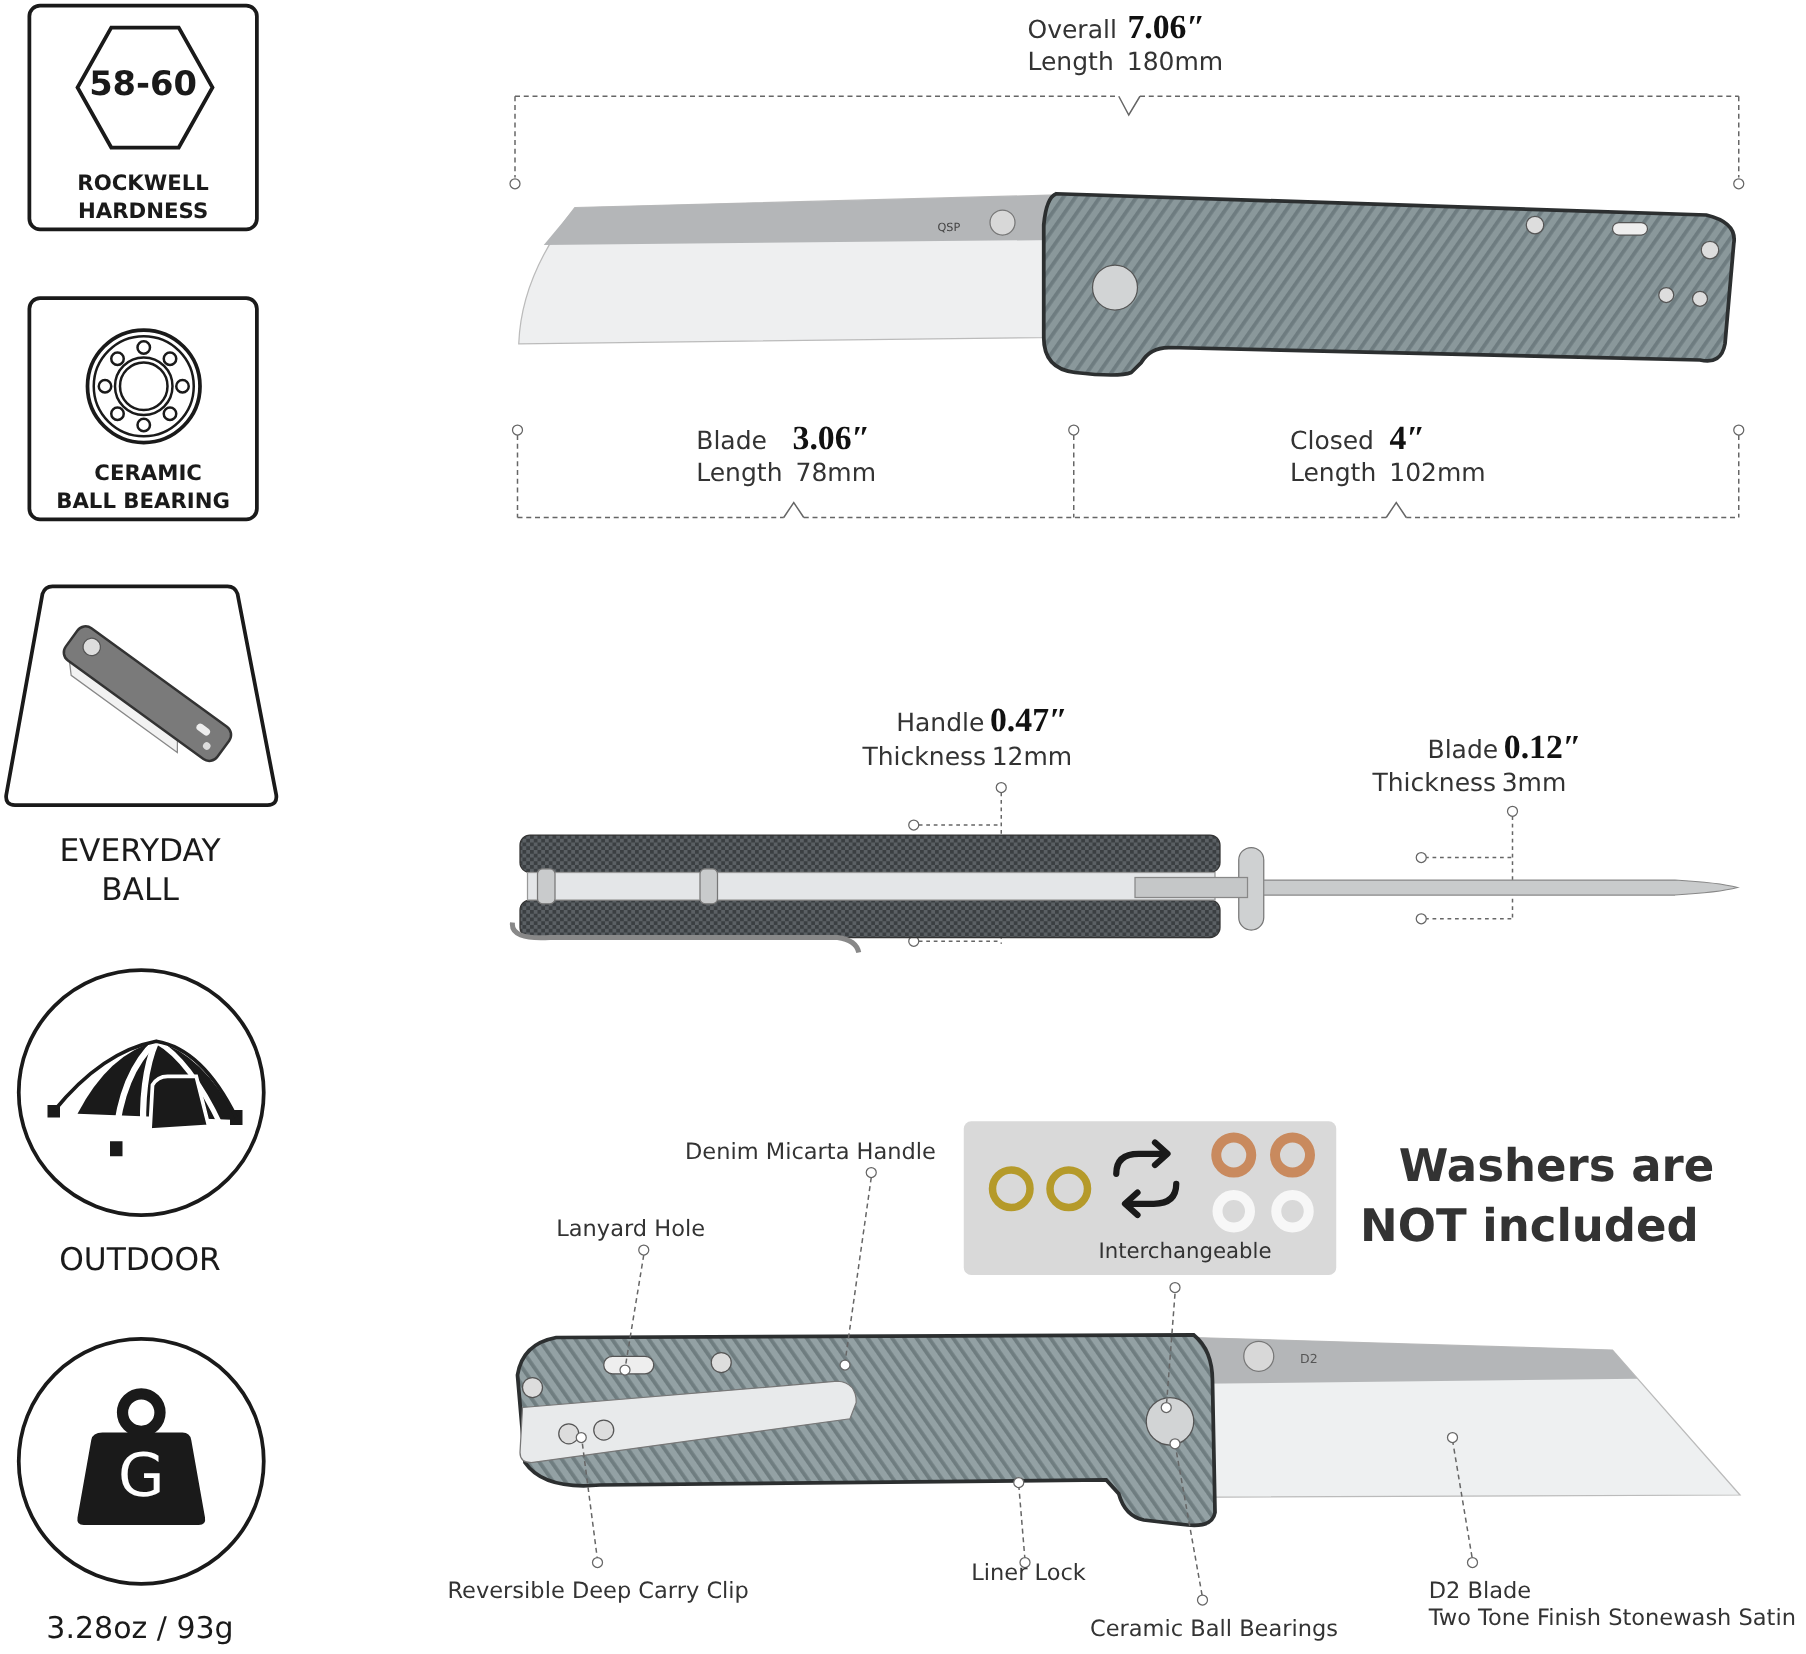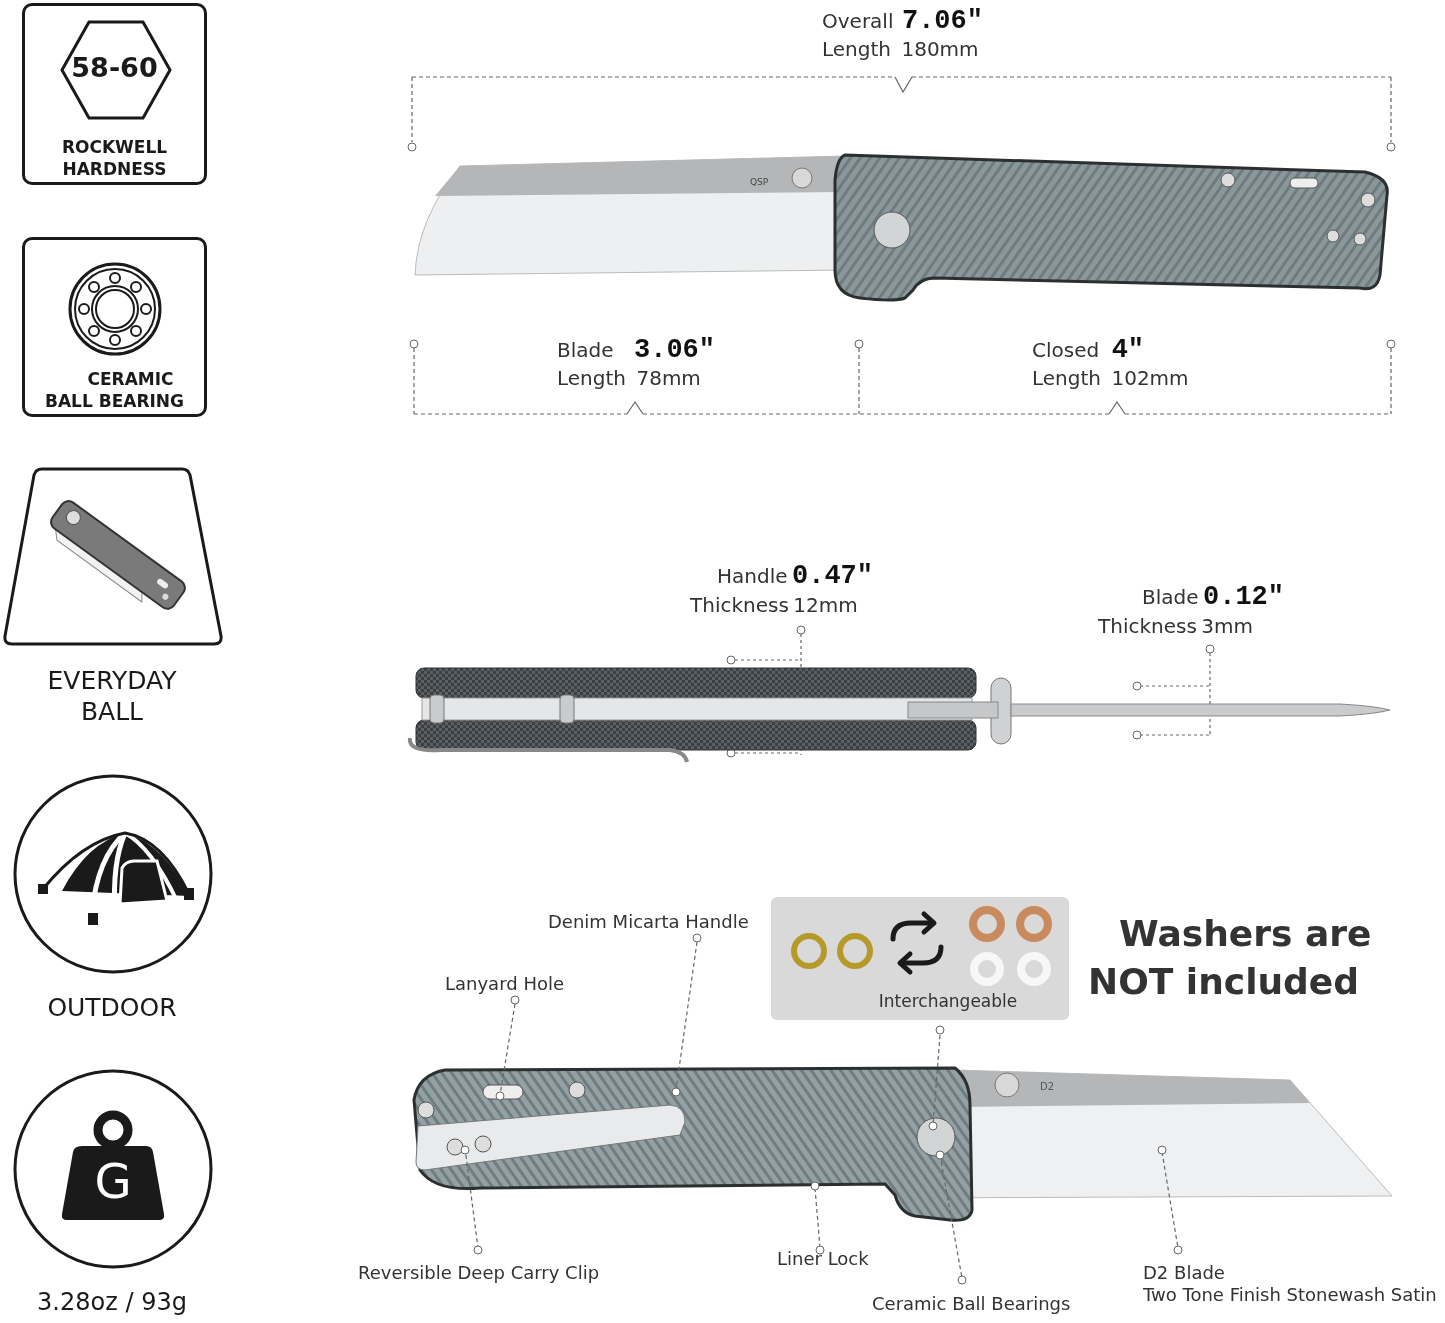--- a/index.html
+++ b/index.html
@@ -1,21 +1,21 @@
 <!DOCTYPE html>
 <html><head>
 <meta charset="utf-8">
 <style>
   html, body { margin:0; padding:0; background:#ffffff; }
   body { width:1445px; height:1323px; position:relative; overflow:hidden; font-family:"Liberation Sans", sans-serif; color:#222; }
   .abs { position:absolute; }
   .feat-label { font-family:"DejaVu Sans", sans-serif; color:#1a1a1a; text-align:center; }
   .box { border:3px solid #1a1a1a; border-radius:10px; background:#fff; box-sizing:border-box;padding-left:44px; }
   .dim-small { font-family:"DejaVu Sans", sans-serif; font-size:20px; color:#333; }
-  .dim-big { font-family:Liberation Mono, monospace; font-weight:bold; font-size:27px; color:#111; }
+  .dim-big { font-family:Liberation Serif, serif; font-weight:bold; font-size:27px; color:#111; }
   .callout { font-family:"DejaVu Sans", sans-serif; font-size:18px; color:#333; white-space:nowrap; }
   svg { display:block; }
 </style>
 </head>
 <body>
 
 <div class="abs box" style="left:22px;top:3px;width:185px;height:182px;">
   <svg class="abs" style="left:34px;top:12px;" width="114" height="104" viewBox="0 0 114 104">
     <polygon points="30,4 84,4 111,52 84,100 30,100 3,52" fill="none" stroke="#1a1a1a" stroke-width="3"></polygon>
   </svg>
@@ -34,21 +34,21 @@
       <circle cx="47" cy="16" r="5"></circle>
         <circle cx="68" cy="25" r="5"></circle>
         <circle cx="78" cy="47" r="5"></circle>
         <circle cx="68" cy="69" r="5"></circle>
       <circle cx="47" cy="78" r="5"></circle>
         <circle cx="26" cy="69" r="5"></circle>
         <circle cx="16" cy="47" r="5"></circle>
         <circle cx="26" cy="25" r="5"></circle>
     </g>
   </svg>
-  <div class="abs feat-label" style="left:16px;width:179px;top:129px;font-size:17px;font-weight:bold;">CERAMIC</div>
+  <div class="abs feat-label" style="left:4px;width:179px;top:129px;font-size:17px;font-weight:bold;">CERAMIC</div>
   <div class="abs feat-label" style="left:0;width:179px;top:151px;font-size:17px;font-weight:bold;">BALL BEARING</div>
 </div>
 
 <svg class="abs" style="left:2px;top:466px;" width="222" height="182" viewBox="0 0 222 182">
   <path d="M40,3 H180 Q186,3 188,9 L219,170 Q220,178 212,178 H10 Q2,178 3,170 L32,9 Q34,3 40,3 Z" fill="#fff" stroke="#1a1a1a" stroke-width="3"></path>
   <g transform="rotate(36 110 92)">
     <path d="M42,96 L150,96 L160,110 L55,110 Z" fill="#f2f2f2" stroke="#888" stroke-width="1"></path>
     <rect x="38" y="70" width="150" height="32" rx="8" fill="#7a7a7a" stroke="#333" stroke-width="2"></rect>
     <circle cx="55" cy="82" r="7" fill="#ddd" stroke="#555"></circle>
     <rect x="160" y="80" width="12" height="6" rx="3" fill="#eee"></rect>

